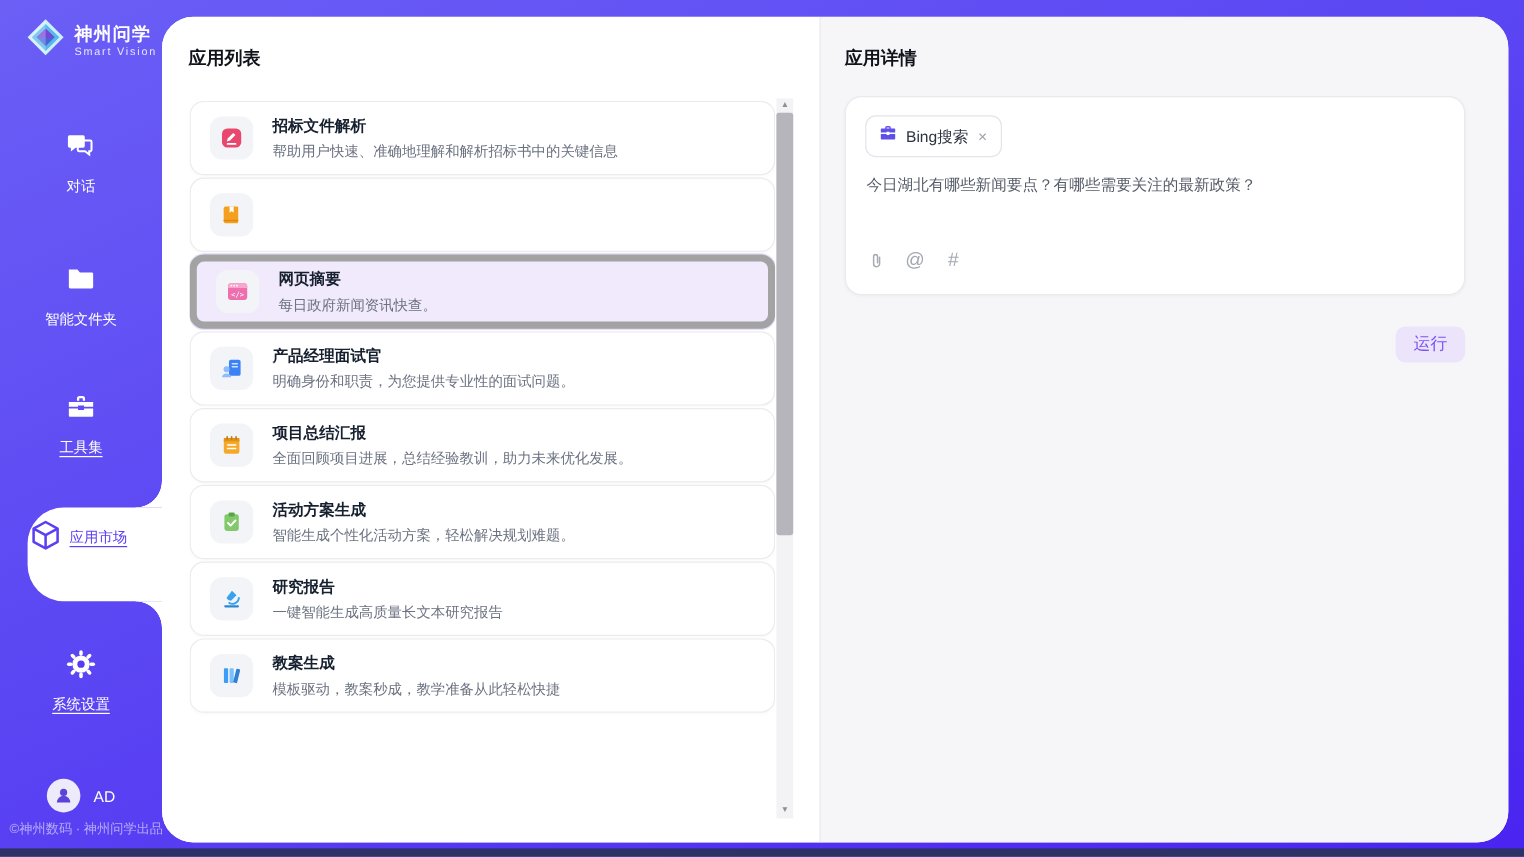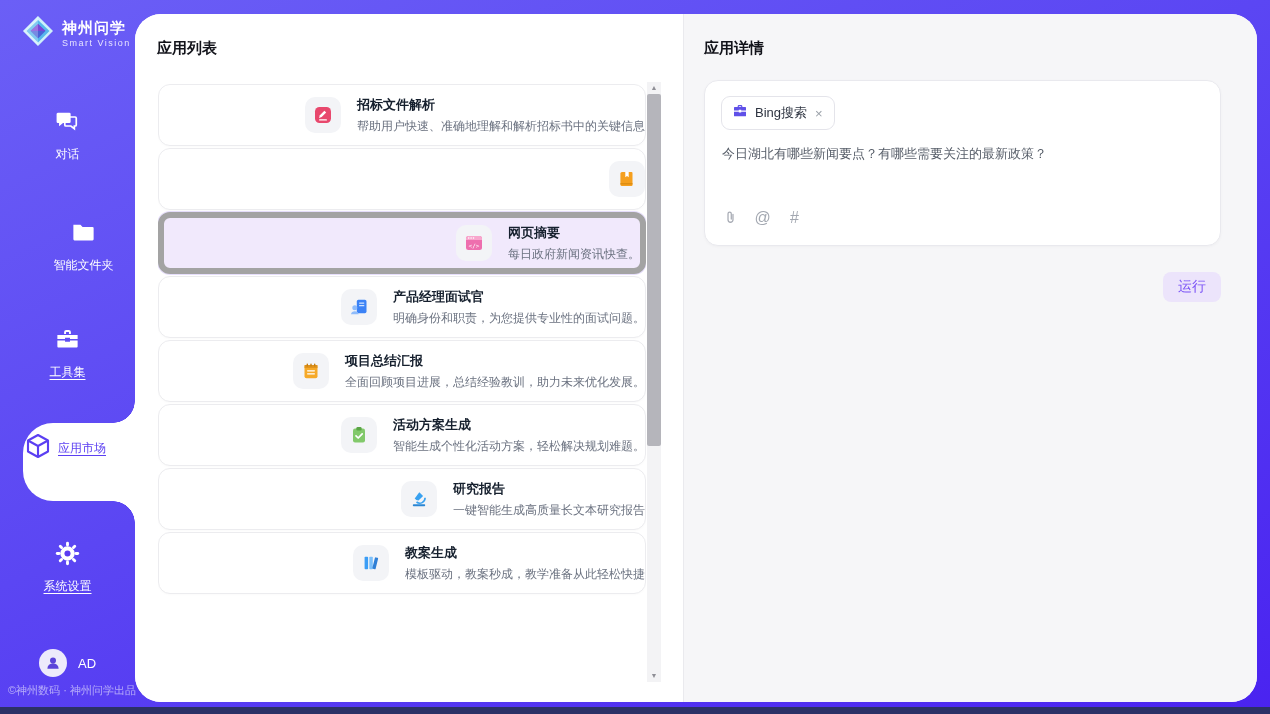--- a/index.html
+++ b/index.html
@@ -13,21 +13,21 @@
   .bottom-navy { position:absolute; left:0; right:0; bottom:0; height:7px; background:#2c3166; }
 
   
   .sidebar { position:absolute; left:0; top:0; width:135px; height:714px; }
   .brand { position:absolute; left:20px; top:13px; display:flex; align-items:center; gap:6px; }
   .brand-text .cn { color:#fff; font-size:15px; font-weight:700; letter-spacing:1px; white-space:nowrap; }
   .brand-text .en { color:#e7e4ff; font-size:9px; letter-spacing:1.5px; white-space:nowrap; }
   .nav-item { position:absolute; left:0; width:135px; display:flex; flex-direction:column; align-items:center; gap:7px; cursor:pointer; }
   .nav-label { color:#fff; font-size:12px; white-space:nowrap; }
   .nav-label.u { text-decoration:underline; text-underline-offset:3px; }
-  .nav-item.pos0 { top:108px; } .nav-item.pos1 { top:219px;margin-left:16px; } .nav-item.pos2 { top:326px; } .nav-item.pos4 { top:540px;align-items:center; }
+  .nav-item.pos0 { top:108px; } .nav-item.pos1 { top:219px; } .nav-item.pos2 { top:326px; } .nav-item.pos4 { top:540px;align-items:center; }
   .nav-bubble { position:absolute; left:23px; right:0; top:423px; height:78px; background:#fff; border-radius:30px 0 0 30px; }
   .nav-bubble::before { content:""; position:absolute; right:0; top:-22px; width:22px; height:22px;
     background:radial-gradient(circle at 0 0, rgba(0,0,0,0) 21.5px, #fff 22px); }
   .nav-bubble::after { content:""; position:absolute; right:0; bottom:-22px; width:22px; height:22px;
     background:radial-gradient(circle at 0 100%, rgba(0,0,0,0) 21.5px, #fff 22px); }
   .nav-bubble .nav-inner { position:absolute; left:0; right:10px; top:8px; display:flex; flex-direction:row; align-items:center; gap:5px; cursor:pointer; }
   .nav-bubble .nav-label { color:#5b3ff2; }
   .user-row { position:absolute; left:39px; top:649px; display:flex; align-items:center; gap:11px; cursor:pointer; }
   .avatar { width:28px; height:28px; border-radius:50%; background:#edeafb; display:flex; align-items:center; justify-content:center; }
   .user-name { color:#fff; font-size:13px; }
@@ -35,21 +35,21 @@
 
   
   .panel { position:absolute; left:135px; top:14px; width:1122px; height:688px; background:#fff; border-radius:26px; overflow:hidden; }
   .col-list { position:absolute; left:0; top:0; width:548px; height:100%; background:#fff; }
   .col-detail { position:absolute; left:548px; top:0; right:0; height:100%; background:#f6f6f8; border-left:1px solid #eaeaee; }
   .section-title { position:absolute; left:22px; top:25px; font-size:15px; font-weight:700; color:#12131a; }
 
   
   .cards { position:absolute; left:23px; top:70px; width:488px; bottom:6px; overflow:hidden; }
   .card { position:relative; height:62px; margin-bottom:2px; border:1px solid #ececef; border-radius:12px; background:#fff;
-    display:flex; align-items:center; padding-left:16px; gap:16px; cursor:pointer; box-shadow:0 1px 2px rgba(20,20,40,.02);justify-content:flex-end; }
+    display:flex; align-items:center; padding-left:16px; gap:16px; cursor:pointer; box-shadow:0 1px 2px rgba(20,20,40,.02); }
   .card.selected { background:#f1e9fc; border:6px solid #a3a3a3; box-shadow:0 0 0 1px rgba(155,123,240,.25); }
   .card-icon { width:36px; height:36px; border-radius:10px; background:#f3f4f7; display:flex; align-items:center; justify-content:center; flex:0 0 36px; }
   .card-texts { display:flex; flex-direction:column; gap:4px; }
   .card-title { font-size:13px; font-weight:700; color:#16202e; }
   .card-desc { font-size:12px; color:#6b7280; }
 
   
   .sb-track { position:absolute; left:512px; top:68px; width:14px; height:600px; background:#f3f3f5; }
   .sb-arrow { position:absolute; left:0; width:14px; height:12px; color:#8f8f96; font-size:7px; line-height:12px; text-align:center; cursor:pointer; }
   .sb-arrow.up { top:0; } .sb-arrow.down { bottom:0; }

